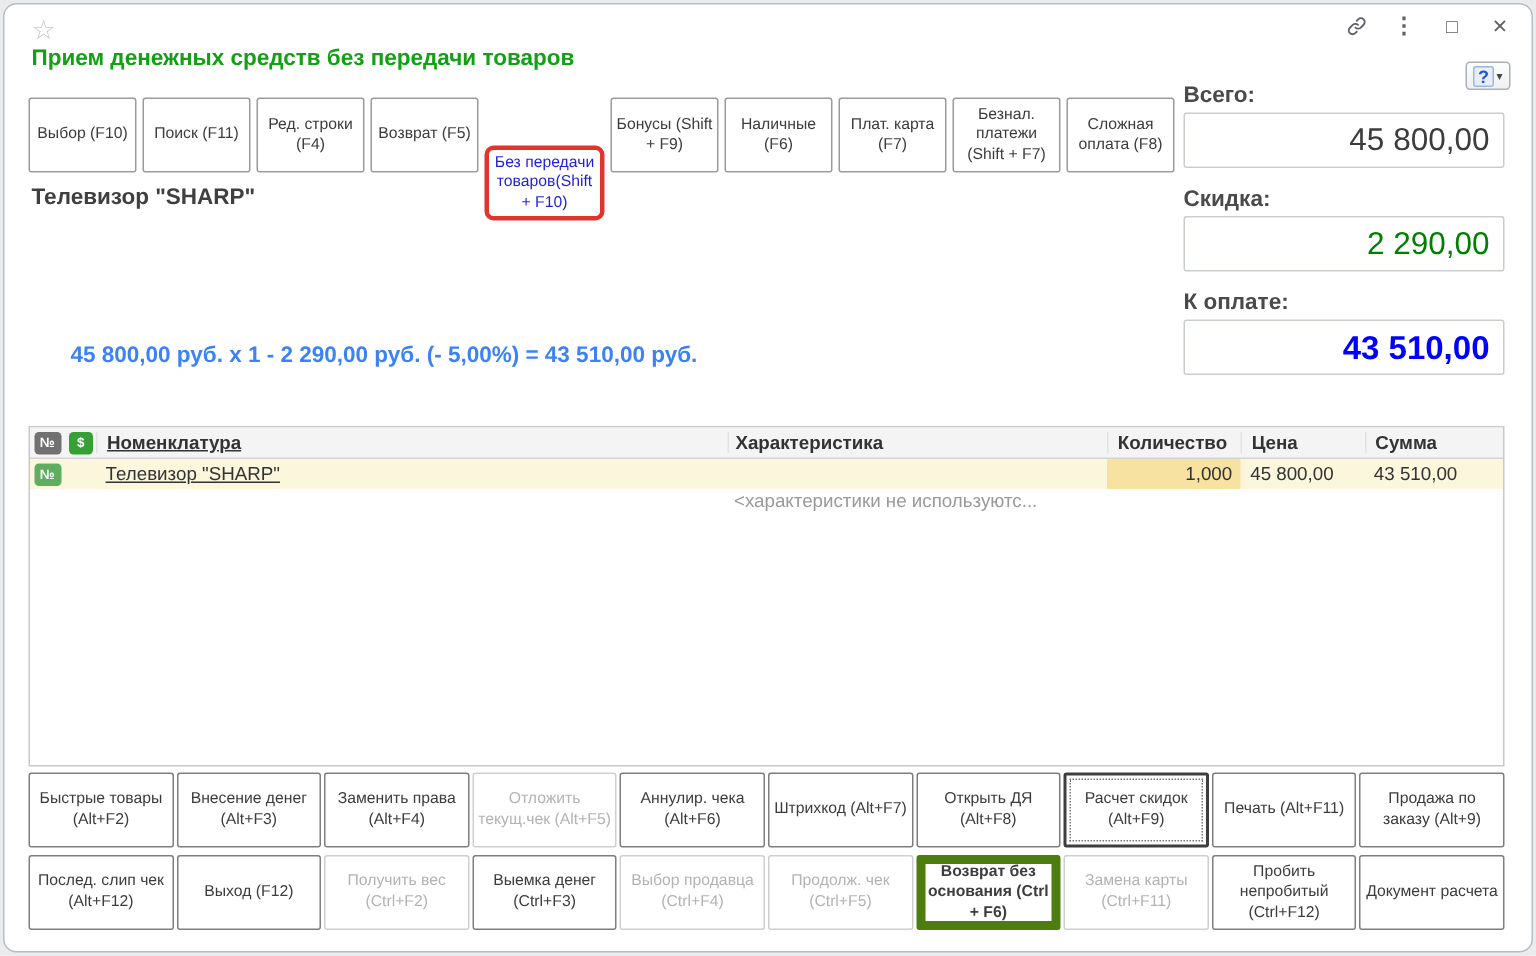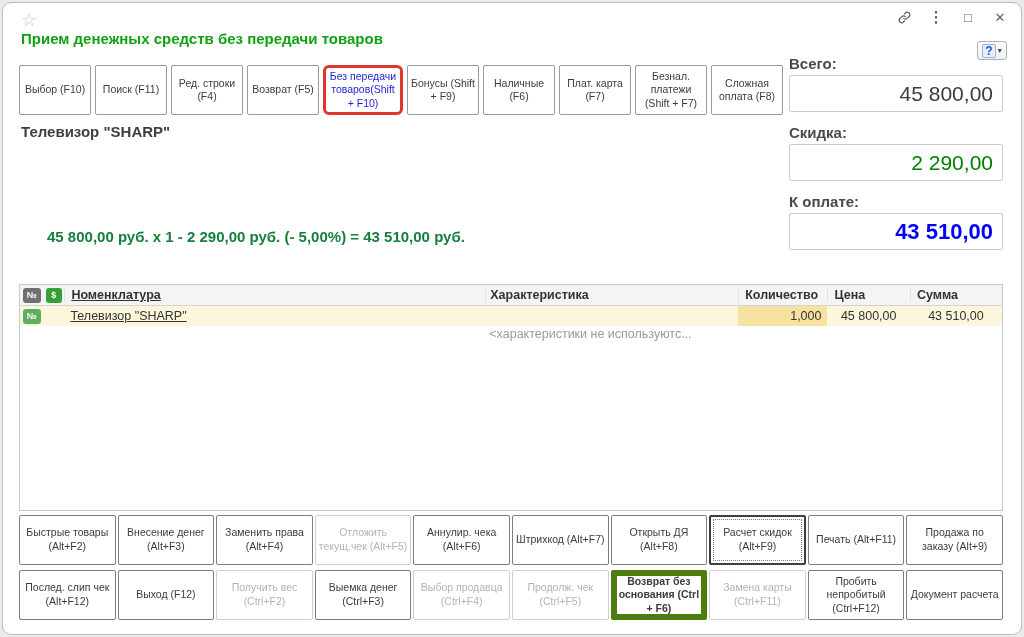--- a/index.html
+++ b/index.html
@@ -19,49 +19,49 @@
   .helpbtn .caret { font-size:8px; color:#444; }
 
   
   .page-title { position:absolute; left:18px; top:27px; font-size:15px; font-weight:bold; color:#12a112; }
 
   
   .toolbar { position:absolute; left:16px; top:62px; display:flex; gap:4px; }
   .tbtn { width:72px; height:50px; background:#fff; border:1px solid #9b9b9b; border-radius:2px;
           font-size:10.5px; color:#3c3c3c; display:flex; align-items:center; justify-content:center;
           text-align:center; padding:2px; cursor:pointer; font-family:"Liberation Sans", sans-serif; line-height:1.25; }
-  .tbtn.highlight { width:80px; border:3px solid #df352c; border-radius:6px; color:#1f1fd8; }
+  .tbtn.highlight { width:80px; border:3px solid #df352c; border-radius:6px; color:#1f1fd8;margin-top:32px; }
 
   
   .totals { position:absolute; left:786px; top:48px; width:214px; }
   .tot-label { font-size:15px; font-weight:bold; color:#4a4a4a; margin:4px 0 3px 0; }
   .tot-box { width:214px; height:37px; background:#fff; border:1px solid #c9cdd2; border-radius:2px;
              display:flex; align-items:center; justify-content:flex-end; padding-right:9px; font-size:21px; color:#3c3c3c; }
   .tot-box.discount { color:#008000; }
   .tot-box.due { color:#0000ff; font-weight:bold; font-size:22px; }
   .totals .gap { height:8px; }
 
   
   .item-title { position:absolute; left:18px; top:120px; font-size:15px; font-weight:bold; color:#3f3f3f; }
-  .formula { position:absolute; left:44px; top:225px; font-size:15px; font-weight:bold; color:#15803d; }
+  .formula { position:absolute; left:44px; top:225px; font-size:15px; font-weight:bold; color:#3b82f6; }
 
   
   .table { position:absolute; left:16px; top:281px; width:984px; height:227px; border:1px solid #c6cace; background:#fff; }
   .thead { display:flex; height:21px; background:#f4f4f4; border-bottom:1px solid #d4d4d4; align-items:center; font-size:12.5px; font-weight:bold; color:#333; }
   .trow  { display:flex; height:20px; background:#fcf6dd; align-items:center; font-size:12.5px; color:#333; }
   .c-num  { width:24px; display:flex; justify-content:center; }
   .c-ico  { width:22px; display:flex; justify-content:center; }
   .c-name { width:436px; padding-left:6px; overflow:hidden; white-space:nowrap;text-decoration:underline; }
   .c-char { width:262px; padding-left:4px; overflow:hidden; white-space:nowrap; }
   .c-qty  { width:92px;  padding:0 6px; }
   .c-price{ width:85px;  padding:0 6px; }
   .c-sum  { width:95px;  padding:0 6px; }
   .thead .c-name, .thead .c-char { border-left:1px solid #e2e2e2; }
   .thead .c-qty, .thead .c-price, .thead .c-sum { border-left:1px solid #e2e2e2; }
-  .trow .c-qty, .trow .c-price, .trow .c-sum { text-align:center; }
+  .trow .c-qty, .trow .c-price, .trow .c-sum { text-align:left; }
   .trow .c-qty { background:#f8e2a2; height:100%; display:flex; align-items:center; justify-content:flex-end; }
   .trow .c-char { color:#9a9a9a;margin-top:35px; }
   .badge { display:inline-flex; align-items:center; justify-content:center; width:18px; height:15px;
            border-radius:3px; font-size:9px; font-weight:bold; color:#fff; }
   .badge.gray  { background:#717171; }
   .badge.green { background:#5fae5f; }
   .badge.money { background:#35a035; width:16px; }
 
   
   .actions { position:absolute; left:16px; width:984px; display:grid; grid-template-columns:repeat(10,1fr); gap:2px; }

